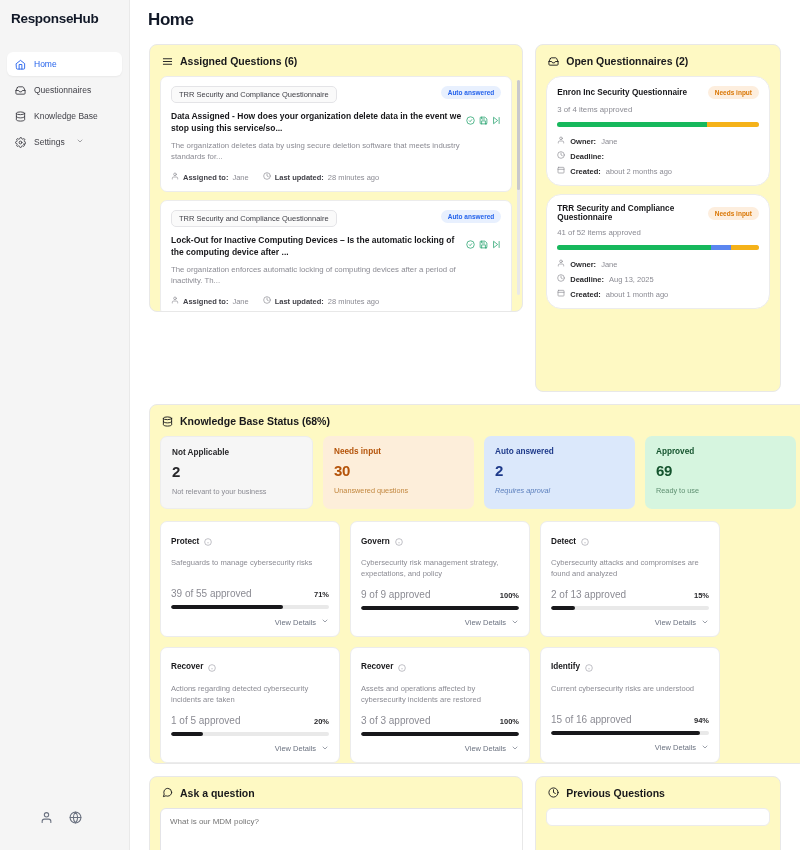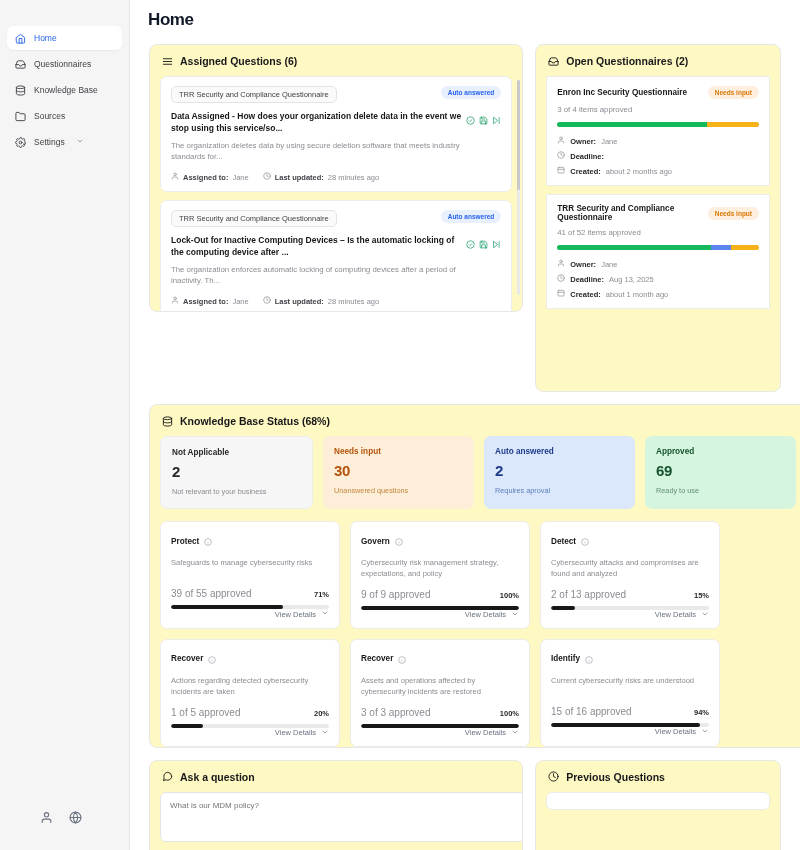--- a/index.html
+++ b/index.html
@@ -101,21 +101,21 @@
   .q-meta .mi b { color: #3f3f46; font-weight: 700; }
   .q-meta .ico svg { width: 8px; height: 8px; }
   .scrollbar {
     position: absolute; right: 2px; top: 4px; width: 3px; height: 215px;
     background: #e9e9e9; border-radius: 2px;
   }
   .scrollbar i { display: block; width: 3px; height: 110px; background: #c9c9cd; border-radius: 2px; }
 
   
   .open-card { width: 256px; height: 348px; }
-  .oq-item { background: #ffffff; border: 1px solid #ececec; border-radius: 1px; padding: 9px 10px; margin-bottom: 8px; }
+  .oq-item { background: #ffffff; border: 1px solid #ececec; border-radius: 15px; padding: 9px 10px; margin-bottom: 8px; }
   .oq-top { display: flex; justify-content: space-between; align-items: center; gap: 6px; }
   .oq-title { font-size: 8.2px; font-weight: 700; color: #18181b; }
   .oq-sub { font-size: 7.8px; color: #8b8b93; margin-top: 6px; }
   .pbar { display: flex; height: 5px; border-radius: 3px; overflow: hidden; margin-top: 8px; background: #e9e9e9; }
   .pbar span { display: block; height: 5px; }
   .oq-meta { margin-top: 9px; display: flex; flex-direction: column; gap: 5px; }
   .oq-meta .mi { display: flex; align-items: center; gap: 5px; font-size: 7.5px; color: #8b8b93; }
   .oq-meta .mi b { color: #27272a; font-weight: 700; }
   .oq-meta .ico svg { width: 8px; height: 8px; }
 
@@ -124,39 +124,39 @@
   .kb-stats { display: flex; gap: 10px; padding: 0 10px; }
   .kb-stat { flex: 1; border-radius: 7px; padding: 11px 11px 12px 11px; }
   .kb-stat .lbl { font-size: 8.2px; font-weight: 700; }
   .kb-stat .num { font-size: 15px; font-weight: 700; margin-top: 6px; letter-spacing: -0.3px; }
   .kb-stat .sub { font-size: 7.3px; margin-top: 7px; }
   .kb-stat.na { background: #f6f6f6; border: 1px solid #ededed; color: #27272a; }
   .kb-stat.na .sub { color: #8b8b93; }
   .kb-stat.ni { background: #fdeeda; color: #b45309; }
   .kb-stat.ni .sub { color: #c2873f; }
   .kb-stat.aa { background: #dbe8fb; color: #1e3a8a; }
-  .kb-stat.aa .sub { color: #5b7fbd; }
+  .kb-stat.aa .sub { color: #5b7fbd; font-style: italic; }
   .kb-stat.ap { background: #d6f5df; color: #14532d; }
   .kb-stat.ap .sub { color: #5e8f71; }
 
   .kb-grid { display: flex; flex-wrap: wrap; gap: 10px; padding: 12px 10px 0 10px; }
   .fn-card {
     width: 180px; background: #ffffff; border: 1px solid #ececec;
     border-radius: 7px; padding: 10px 10px 8px 10px;
   }
   .fn-head { display: flex; align-items: center; gap: 5px; }
   .fn-name { font-size: 8.2px; font-weight: 700; color: #18181b; }
   .fn-head .ico svg { width: 8px; height: 8px; color: #a1a1aa; }
   .fn-desc { font-size: 7.6px; color: #8b8b93; line-height: 1.5; margin-top: 7px; min-height: 22px; }
   .fn-prow { display: flex; justify-content: space-between; align-items: baseline; margin-top: 9px; }
   .fn-prow .l { font-size: 10px; color: #8b8b93; }
   .fn-prow .r { font-size: 7.5px; color: #27272a; font-weight: 700; }
   .fn-bar { height: 4px; background: #e9e9e9; border-radius: 2px; margin-top: 6px; overflow: hidden; }
   .fn-bar i { display: block; height: 4px; background: #18181b; border-radius: 2px; }
-  .fn-foot { display: flex; justify-content: flex-end; align-items: center; gap: 5px; font-size: 7.5px; color: #6b7280; cursor: pointer; }
+  .fn-foot { display: flex; justify-content: flex-end; align-items: center; gap: 5px; margin-top: 8px; font-size: 7.5px; color: #6b7280; cursor: pointer; }
   .fn-foot svg { width: 8px; height: 8px; }
 
   
   .ask-card { width: 390px; margin-top: 12px; height: 133px; }
   .ask-area {
     width: 366px; height: 50px; margin: 0 0 0 0;
     background: #ffffff; border: 1px solid #e4e4e7; border-radius: 6px;
     font-family: "Liberation Sans", sans-serif; font-size: 8px; color: #6b7280;
     padding: 8px 9px; resize: none; outline: none;
   }
@@ -168,20 +168,21 @@
     padding: 8px 9px; margin-bottom: 7px;
     display: flex; justify-content: space-between; align-items: flex-start; gap: 6px;
   }
 </style>
 </head>
 <body>
 
 <div class="app">
 
   <aside class="sidebar">
+    <div class="brand">ResponseHub</div>
 
     <nav class="nav">
       <div class="nav-item active">
         <span class="ico">
             <svg viewBox="0 0 24 24" fill="none" stroke="currentColor" stroke-width="2" stroke-linecap="round" stroke-linejoin="round">
               <path d="M3 10l9-7 9 7v10a2 2 0 0 1-2 2H5a2 2 0 0 1-2-2z"></path>
               <path d="M9 22V12h6v10"></path>
             </svg>
           </span>
         <span>Home</span>
@@ -201,28 +202,20 @@
               <ellipse cx="12" cy="5" rx="9" ry="3"></ellipse>
               <path d="M21 12c0 1.66-4 3-9 3s-9-1.34-9-3"></path>
               <path d="M3 5v14c0 1.66 4 3 9 3s9-1.34 9-3V5"></path>
             </svg>
           </span>
         <span>Knowledge Base</span>
       </div>
       <div class="nav-item">
         <span class="ico">
             <svg viewBox="0 0 24 24" fill="none" stroke="currentColor" stroke-width="2" stroke-linecap="round" stroke-linejoin="round">
-              <path d="M22 19a2 2 0 0 1-2 2H4a2 2 0 0 1-2-2V5a2 2 0 0 1 2-2h5l2 3h9a2 2 0 0 1 2 2z"></path>
-            </svg>
-          </span>
-        <span>Sources</span>
-      </div>
-      <div class="nav-item">
-        <span class="ico">
-            <svg viewBox="0 0 24 24" fill="none" stroke="currentColor" stroke-width="2" stroke-linecap="round" stroke-linejoin="round">
               <circle cx="12" cy="12" r="3"></circle>
               <path d="M19.4 15a1.65 1.65 0 0 0 .33 1.82l.06.06a2 2 0 1 1-2.83 2.83l-.06-.06a1.65 1.65 0 0 0-1.82-.33 1.65 1.65 0 0 0-1 1.51V21a2 2 0 1 1-4 0v-.09A1.65 1.65 0 0 0 9 19.4a1.65 1.65 0 0 0-1.82.33l-.06.06a2 2 0 1 1-2.83-2.83l.06-.06a1.65 1.65 0 0 0 .33-1.82 1.65 1.65 0 0 0-1.51-1H3a2 2 0 1 1 0-4h.09A1.65 1.65 0 0 0 4.6 9a1.65 1.65 0 0 0-.33-1.82l-.06-.06a2 2 0 1 1 2.83-2.83l.06.06A1.65 1.65 0 0 0 9 4.6h.09A1.65 1.65 0 0 0 10.6 3.09V3a2 2 0 1 1 4 0v.09A1.65 1.65 0 0 0 16 4.6a1.65 1.65 0 0 0 1.82-.33l.06-.06a2 2 0 1 1 2.83 2.83l-.06.06A1.65 1.65 0 0 0 20.4 9v.09A1.65 1.65 0 0 0 21.91 11H22a2 2 0 1 1 0 4h-.09a1.65 1.65 0 0 0-1.51 1z"></path>
             </svg>
           </span>
         <span>Settings</span>
         <span class="chev"><svg viewBox="0 0 24 24" fill="none" stroke="currentColor" stroke-width="2.5" stroke-linecap="round" stroke-linejoin="round">
               <path d="M6 9l6 6 6-6"></path>
             </svg></span>
       </div>
     </nav>

